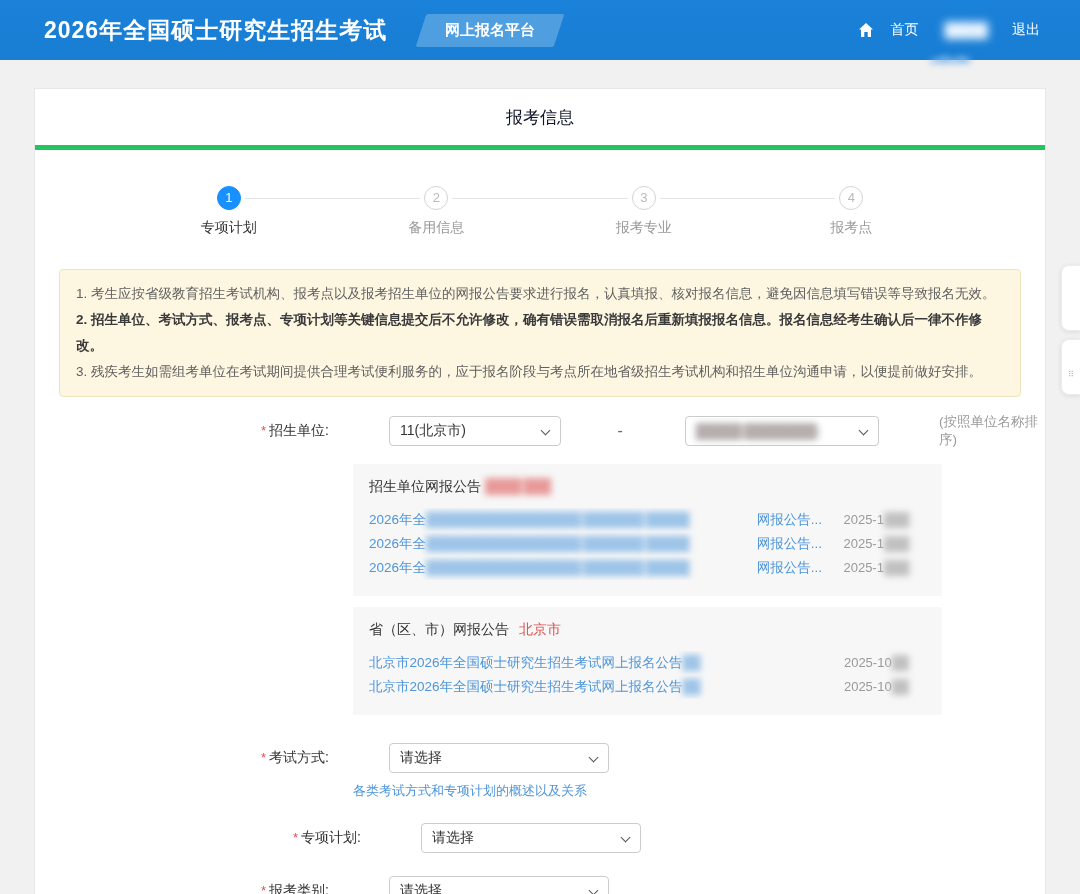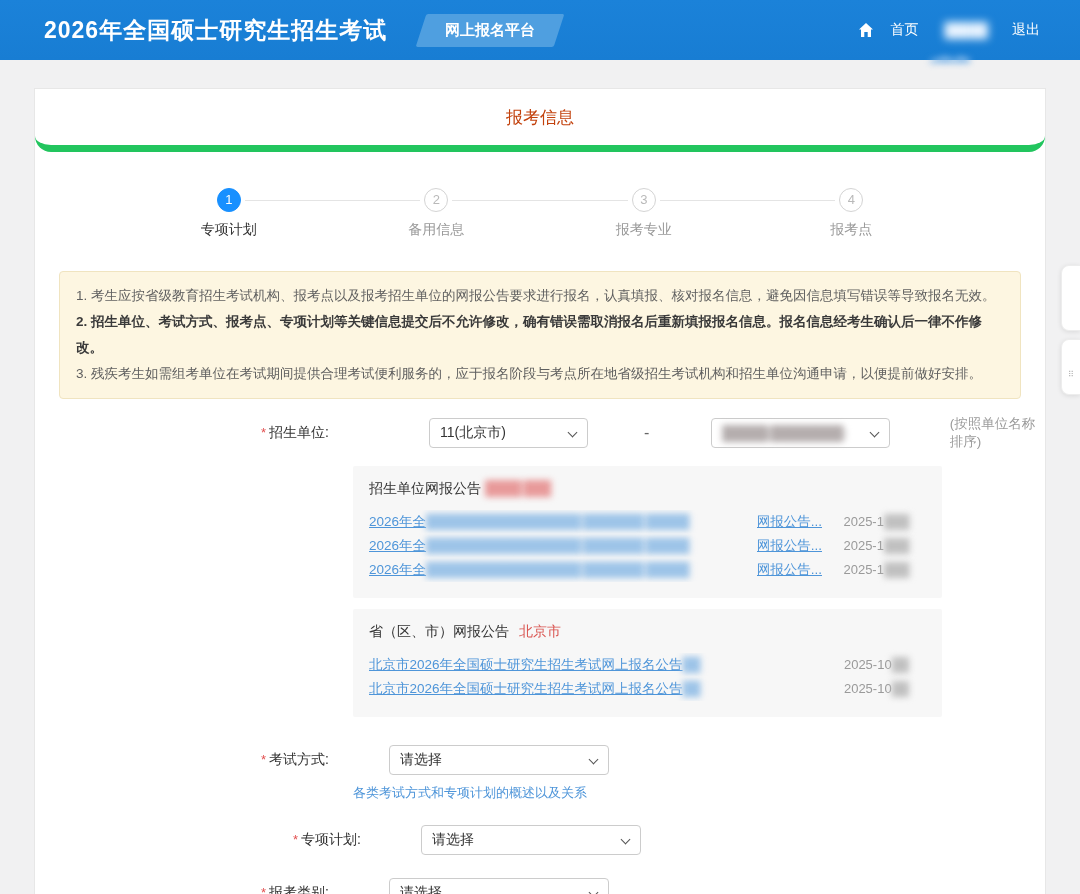--- a/index.html
+++ b/index.html
@@ -72,24 +72,23 @@
   .card {
     background: #fff;
     border: 1px solid #e7e7e7;
     margin: 28px 34px 0 34px;
     min-height: 806px;
   }
   .card-title {
     text-align: center;
     font-size: 17px;
     font-weight: 500;
-    color: #c2410c;
+    color: #0f172a;
     padding: 17px 0 16px 0;
-    border-bottom: 7px solid #22c55e;
-    border-radius: 16px;
+    border-bottom: 5px solid #22c55e;
   }
 
   
   .steps {
     display: flex;
     padding: 36px 90px 8px 90px;
   }
   .step { flex: 1; position: relative; text-align: center; }
   .step:not(:first-child)::before {
     content: "";
@@ -158,21 +157,21 @@
   }
   .fake-select .chevron {
     position: absolute;
     right: 11px;
     top: 10px;
     width: 7px; height: 7px;
     border-right: 1.6px solid #555;
     border-bottom: 1.6px solid #555;
     transform: rotate(45deg);
   }
-  .sel-province { width: 186px; margin-left: 40px; }
+  .sel-province { width: 186px; }
   .sel-unit { width: 210px; margin-left: 14px; }
   .sel-plain { width: 220px; }
   .dash { margin-left: 8px; color: #666; }
   .gray-note { margin-left: 12px; font-size: 13.5px; color: #9a9a9a; }
 
   .redacted { filter: blur(3px); letter-spacing: -1px; }
   .redacted.red { color: #e89a9a; }
   .redacted.blue { color: #9dc4e8; }
   .redacted.gray { color: #c0c0c0; }
   .redacted.dark { color: #b5aeae; }
@@ -187,21 +186,21 @@
     margin-top: 15px;
   }
   .ann-title { font-size: 14px; color: #333; margin-bottom: 12px; }
   .ann-title .region { color: #d9534f; margin-left: 6px; }
   .ann-row {
     display: flex;
     align-items: center;
     font-size: 13.5px;
     line-height: 24px;
   }
-  .ann-link { color: #4e95d9; cursor: pointer; white-space: nowrap; overflow: hidden; text-decoration: underline; }
+  .ann-link { color: #4e95d9; cursor: pointer; white-space: nowrap; overflow: hidden; }
   .ann-main { flex: 1; display: flex; align-items: center; overflow: hidden; }
   .ann-date { width: 92px; text-align: center; color: #9a9a9a; font-size: 13px; flex-shrink: 0; margin-left: 8px; }
   .ann-more { flex-shrink: 0; margin-left: 8px; }
 
   
   .link-row { margin-left: 318px; margin-top: 9px; font-size: 13px; }
   .text-link { color: #4e95d9; cursor: pointer; }
   .mt28 { margin-top: 28px; }
 
   

